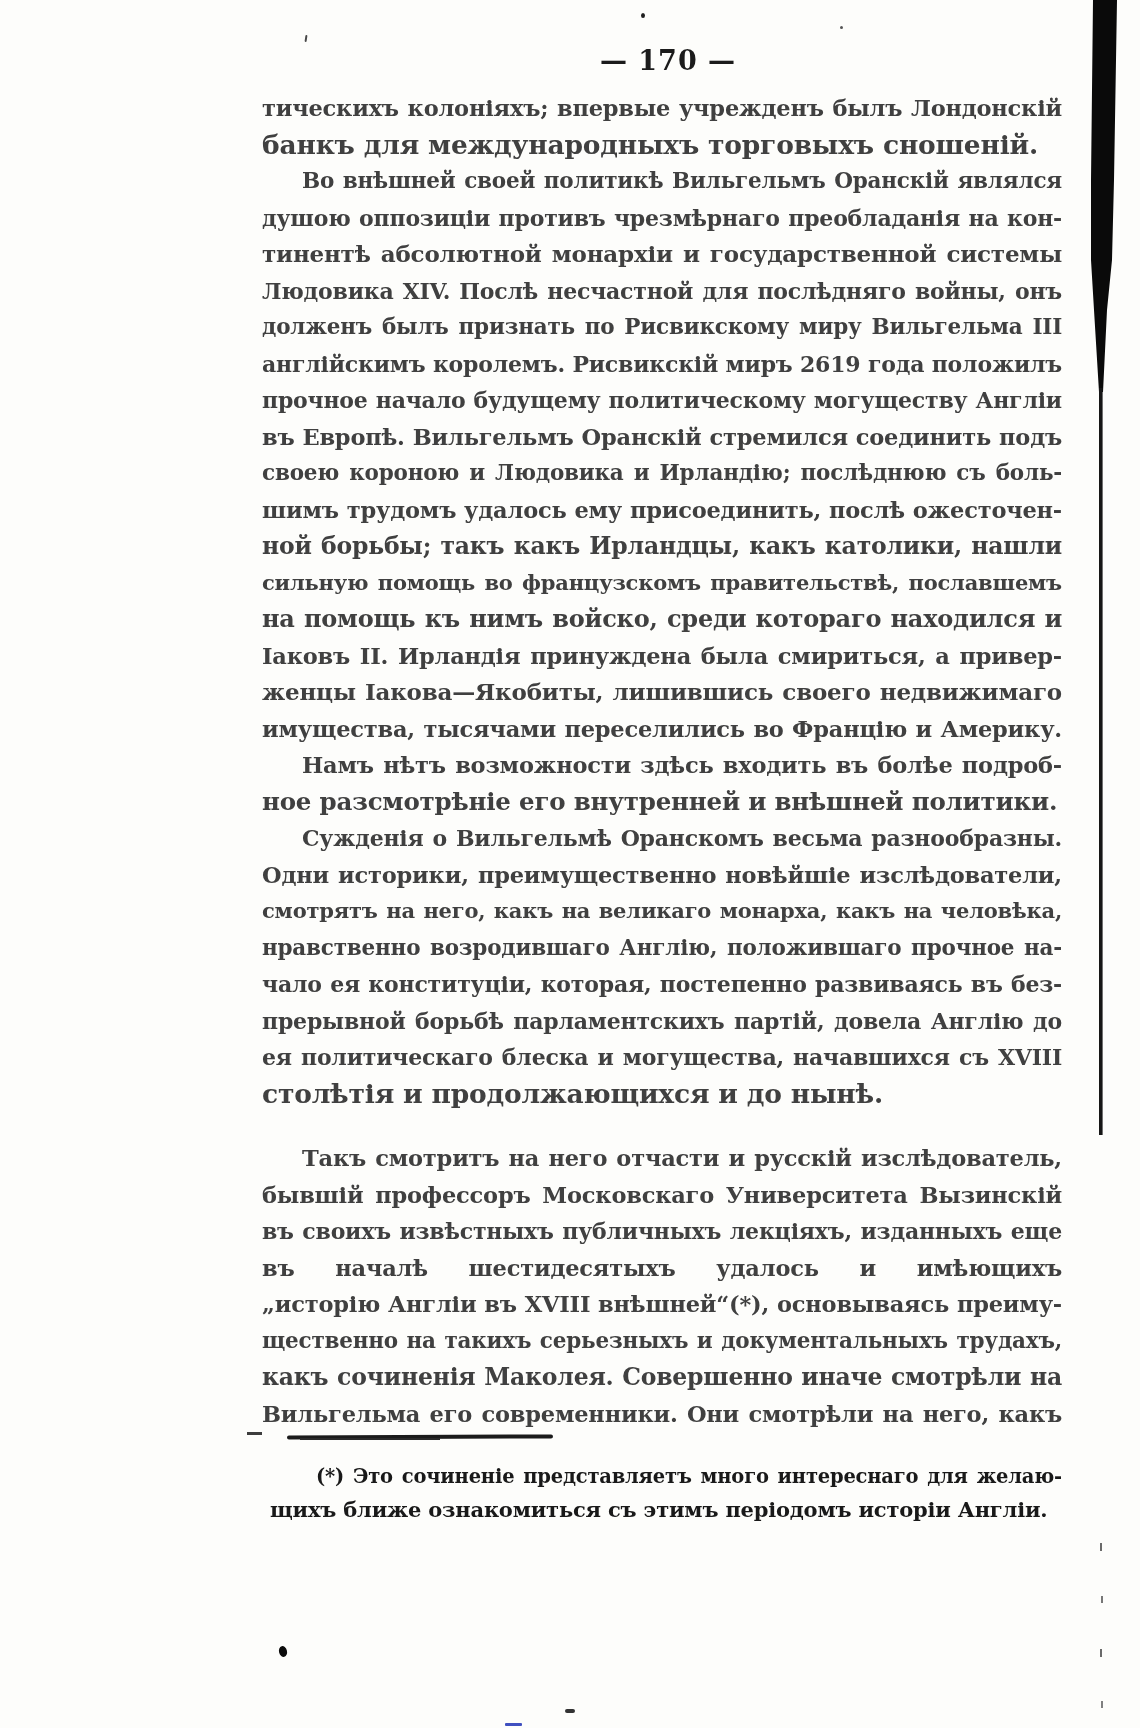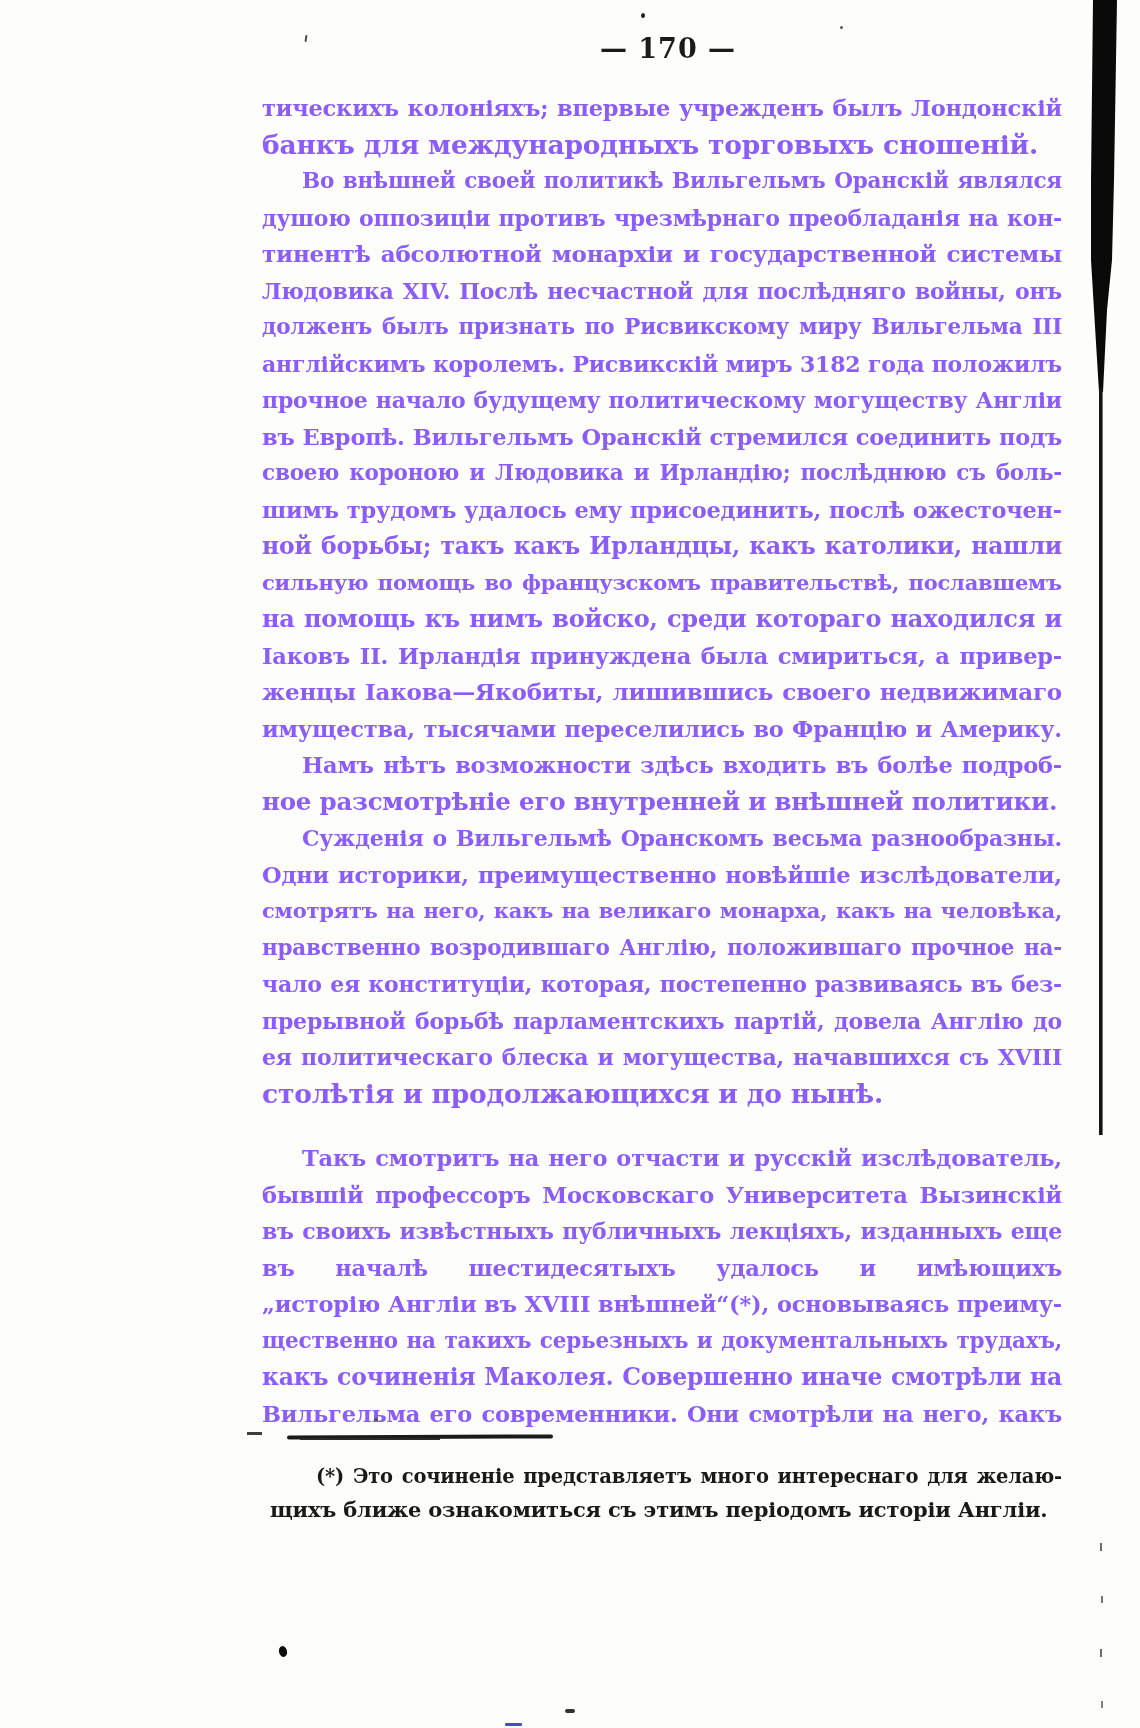--- a/index.html
+++ b/index.html
@@ -6,29 +6,29 @@
   body{background:#ffffff;font-family:"DejaVu Serif", serif;}
   #page{
     position:relative;
     width:1140px;height:1728px;
     background:#fdfdfb;
     overflow:hidden;
     color:#151515;
   }
   
   .pagenum{
-    position:absolute;top:34px;left:668px;
+    position:absolute;top:46px;left:668px;
     transform:translateX(-50%);
     font-size:27px;font-weight:700;line-height:30px;
     letter-spacing:1px;white-space:nowrap;color:#1b1b1b;
   }
   
   .body-text{
     position:absolute;left:262px;top:90px;width:800px;
-    font-weight:700;color:#8b5cf6;
+    font-weight:700;color:#404040;
   }
   .ln{
     font-size:26.5px;line-height:36.5px;height:36.5px;
     overflow:hidden;
     text-align:justify;text-align-last:justify;
     letter-spacing:-0.2px;
   }
   .ln.left{text-align:right;text-align-last:left;}
   .ln.ind{text-indent:40px;}
   
@@ -55,21 +55,21 @@
   <div class="pagenum">— 170 —</div>
 
   <div class="body-text">
     <div class="ln autofit" style="font-size: 22.5px;">тическихъ колоніяхъ; впервые учрежденъ былъ Лондонскій</div>
     <div class="ln left autofit">банкъ для международныхъ торговыхъ сношеній.</div>
     <div class="ln ind autofit" style="font-size: 21.5px;">Во внѣшней своей политикѣ Вильгельмъ Оранскій являлся</div>
     <div class="ln autofit" style="font-size: 22px;">душою оппозиціи противъ чрезмѣрнаго преобладанія на кон-</div>
     <div class="ln autofit" style="font-size: 23px;">тинентѣ абсолютной монархіи и государственной системы</div>
     <div class="ln autofit" style="font-size: 22px;">Людовика XIV. Послѣ несчастной для послѣдняго войны, онъ</div>
     <div class="ln autofit" style="font-size: 21.5px;">долженъ былъ признать по Рисвикскому миру Вильгельма III</div>
-    <div class="ln autofit" style="font-size: 22px;">англійскимъ королемъ. Рисвикскій миръ 3182 года положилъ</div>
+    <div class="ln autofit" style="font-size: 22px;">англійскимъ королемъ. Рисвикскій миръ 2619 года положилъ</div>
     <div class="ln autofit" style="font-size: 22px;">прочное начало будущему политическому могуществу Англіи</div>
     <div class="ln autofit" style="font-size: 22.5px;">въ Европѣ. Вильгельмъ Оранскій стремился соединить подъ</div>
     <div class="ln autofit" style="font-size: 21.5px;">своею короною и Людовика и Ирландію; послѣднюю съ боль-</div>
     <div class="ln autofit" style="font-size: 22.5px;">шимъ трудомъ удалось ему присоединить, послѣ ожесточен-</div>
     <div class="ln autofit" style="font-size: 23.5px;">ной борьбы; такъ какъ Ирландцы, какъ католики, нашли</div>
     <div class="ln autofit" style="font-size: 21px;">сильную помощь во французскомъ правительствѣ, пославшемъ</div>
     <div class="ln autofit" style="font-size: 24px;">на помощь къ нимъ войско, среди котораго находился и</div>
     <div class="ln autofit" style="font-size: 22.5px;">Іаковъ II. Ирландія принуждена была смириться, а привер-</div>
     <div class="ln autofit" style="font-size: 23px;">женцы Іакова—Якобиты, лишившись своего недвижимаго</div>
     <div class="ln autofit" style="font-size: 22.5px;">имущества, тысячами переселились во Францію и Америку.</div>

